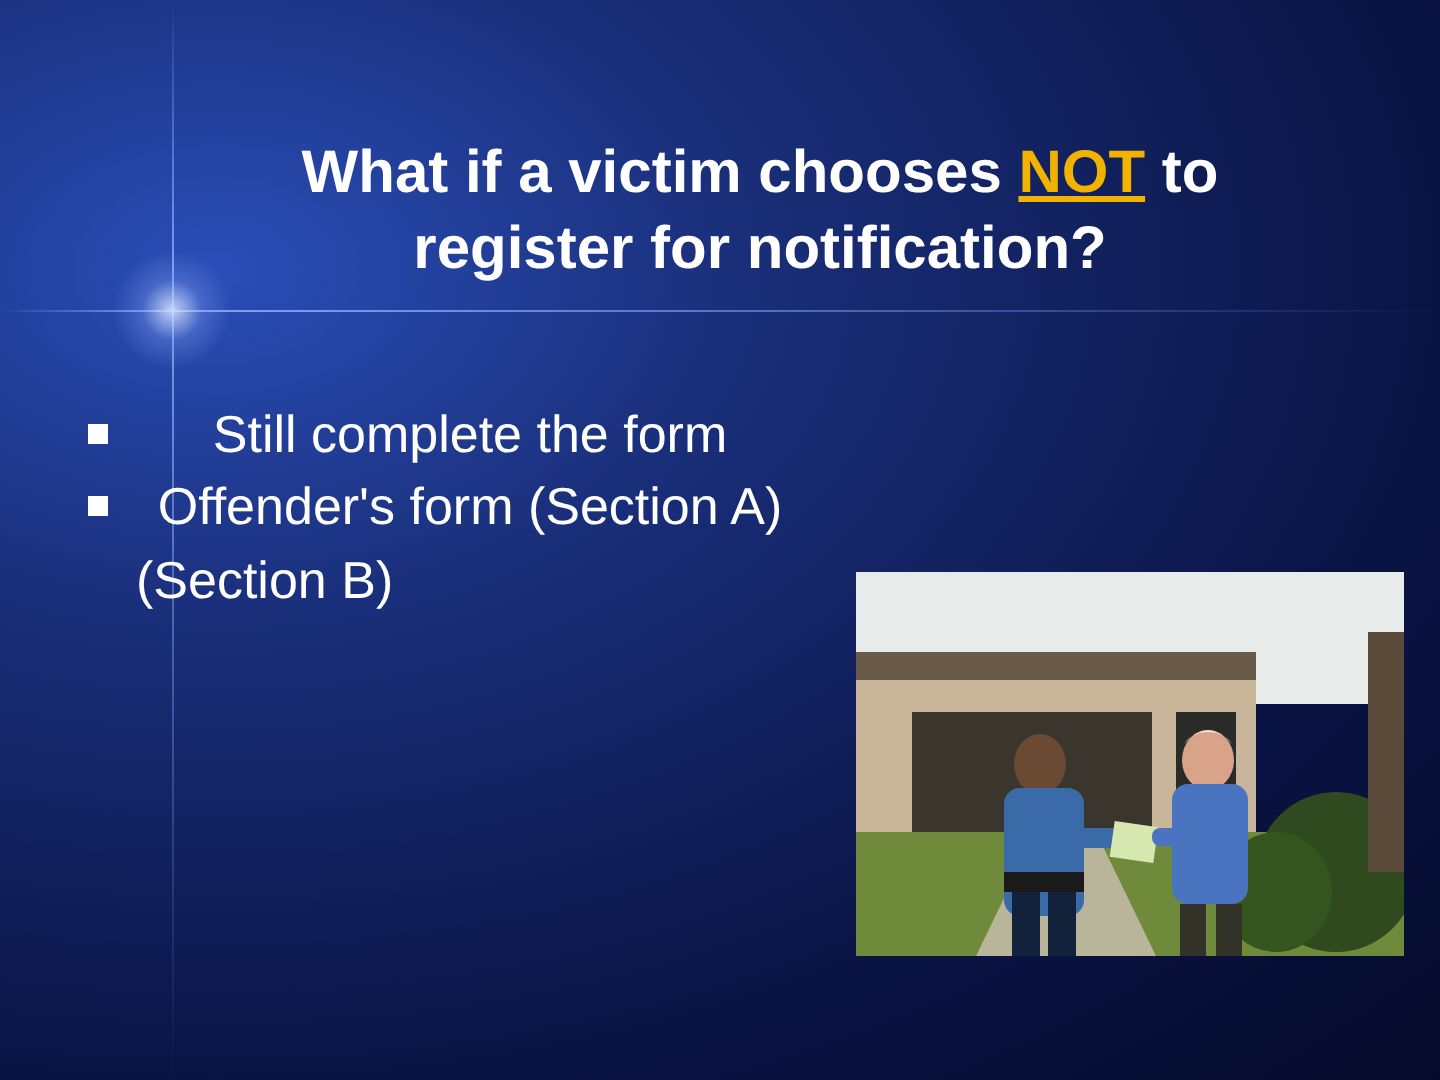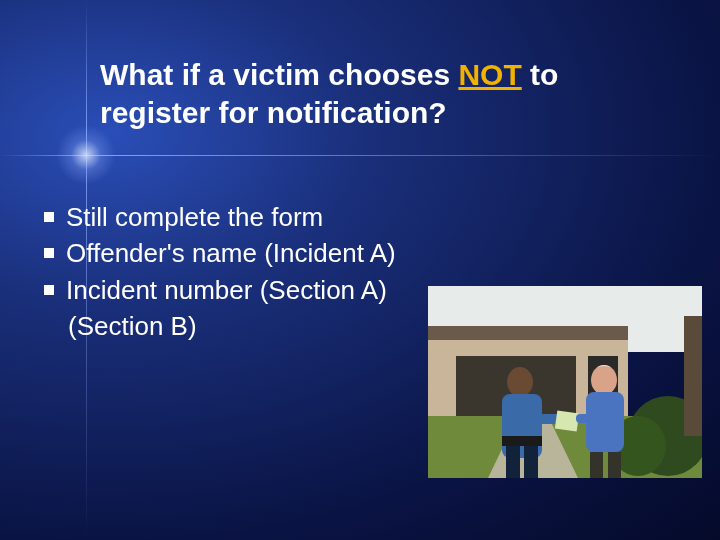--- a/index.html
+++ b/index.html
@@ -33,43 +33,45 @@
     left: 56px;
     top: 125px;
     width: 60px;
     height: 60px;
     background: radial-gradient(circle, rgba(210,225,255,0.9) 0%, rgba(140,170,255,0.3) 35%, rgba(140,170,255,0) 70%);
     pointer-events: none;
   }
   .title {
     position: absolute;
     left: 100px;
-    top: 56px;
+    top: 68px;
     width: 560px;
     font-size: 30px;
     font-weight: bold;
     line-height: 1.25;
     color: #ffffff;
+    text-align: center;
   }
   .title .em {
     color: #f2b300;
     text-decoration: underline;
   }
   .body {
     position: absolute;
     left: 44px;
     top: 200px;
     width: 360px;
     font-size: 26px;
     line-height: 1.32;
   }
   .li {
     display: flex;
     align-items: flex-start;
     margin-bottom: 2px;
+    text-align: center;
   }
   .bullet {
     width: 10px;
     height: 10px;
     background: #ffffff;
     margin-top: 12px;
     margin-right: 12px;
     flex-shrink: 0;
   }
   .li-text { flex: 1; }
@@ -97,25 +99,21 @@
   <span>What if a victim chooses </span><span class="em">NOT</span><span> to register for notification?</span>
 </div>
 
 <div class="body">
   <div class="li">
     <div class="bullet"></div>
     <div class="li-text">Still complete the form</div>
   </div>
   <div class="li">
     <div class="bullet"></div>
-    <div class="li-text">Offender's name (Incident A)</div>
-  </div>
-  <div class="li">
-    <div class="bullet"></div>
-    <div class="li-text">Incident number (Section A)</div>
+    <div class="li-text">Offender's form (Section A)</div>
   </div>
   <div class="cont">(Section B)</div>
 </div>
 
 <div class="photo" aria-label="Police officer speaking with a civilian outside a house">
   <svg width="274" height="192" viewBox="0 0 274 192">
 
     <rect x="0" y="0" width="274" height="66" fill="#e7ebea"></rect>
 
     <rect x="0" y="40" width="200" height="14" fill="#6a5a4a"></rect>

